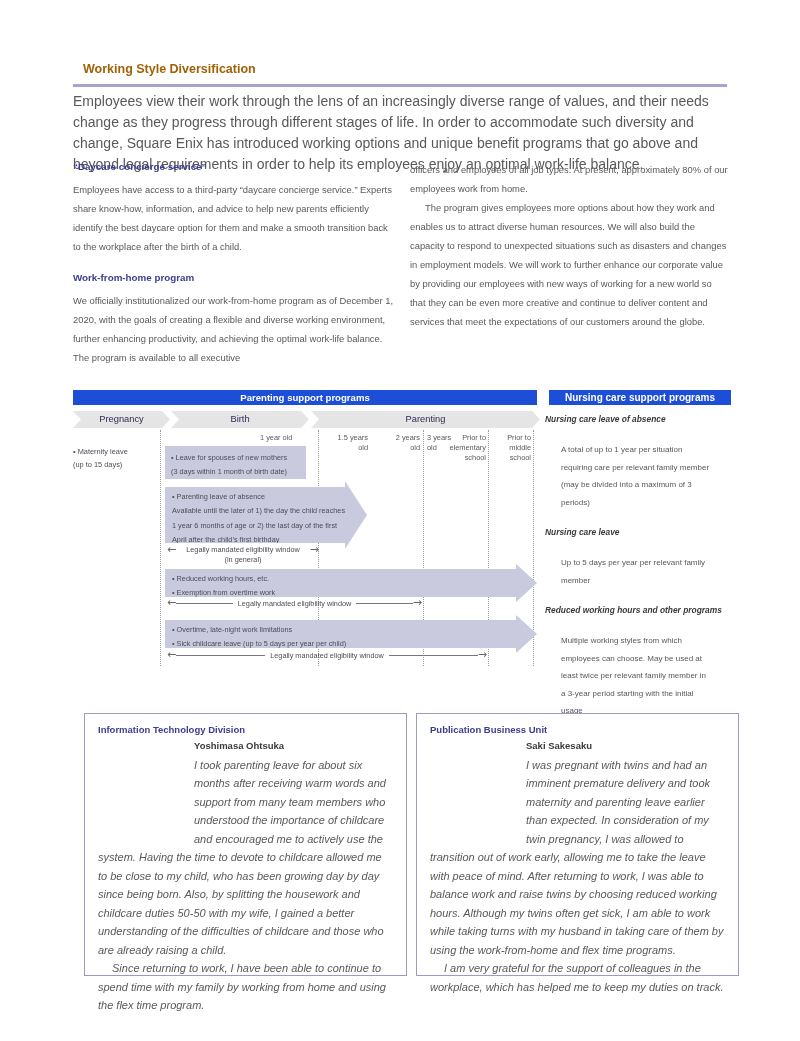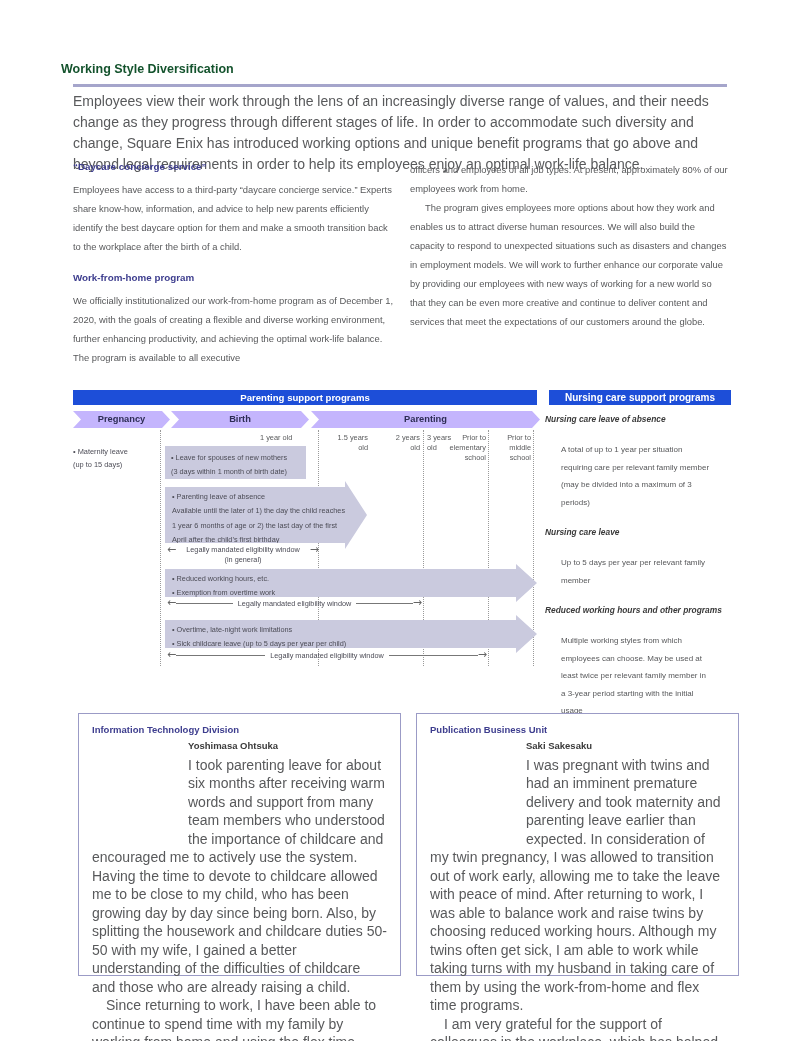--- a/index.html
+++ b/index.html
@@ -2,39 +2,39 @@
 <html><head>
 <meta charset="utf-8">
 <style>
   html,body{margin:0;padding:0;background:#fff;}
   #page{
     position:relative;width:800px;height:1041px;background:#ffffff;
     font-family:"Liberation Sans","DejaVu Sans",sans-serif;overflow:hidden;
   }
   .pre{white-space:pre-line;}
   
-  #section-title{position:absolute;left:61px;top:62px;font-size:12.5px;font-weight:bold;color:#14532d;}
+  #section-title{position:absolute;left:83px;top:62px;font-size:12.5px;font-weight:bold;color:#a16207;}
   #title-rule{position:absolute;left:73px;top:84px;width:654px;height:3px;background:#a5a5cb;}
   #intro{position:absolute;left:73px;top:91px;width:660px;font-size:14px;line-height:21px;color:#58595b;}
   
   .col{position:absolute;top:160px;font-size:9.4px;line-height:19px;color:#58595b;}
   #col-left{left:73px;width:324px;}
   #col-right{left:410px;width:318px;}
   .col h3{margin:0 0 6px 0;font-size:9.8px;color:#3d3d8e;line-height:14px;}
   .col p{margin:0;}
   #wfh-heading{margin-top:15px !important;}
   .indent{text-indent:15px;}
   
   .hdr-bar{position:absolute;top:390px;height:15px;background:#1d4ed8;color:#ffffff;
     font-weight:bold;text-align:center;line-height:15px;}
   #parenting-bar{left:73px;width:464px;font-size:9.6px;}
   #nursing-bar{left:549px;width:182px;font-size:10px;}
   
-  .chev{position:absolute;top:411px;height:21px;background:#c4b5fd;color:#2d2d54;
-    font-weight:bold;font-size:9.3px;line-height:17px;text-align:center;}
+  .chev{position:absolute;top:411px;height:21px;background:#e5e5e5;color:#2d2d54;
+    font-weight:normal;font-size:9.3px;line-height:17px;text-align:center;}
   #stage-pregnancy{left:73px;width:97px;clip-path:polygon(0 0,89px 0,97px 8.5px,89px 17px,0 17px,8px 8.5px);}
   #stage-birth{left:171px;width:138px;clip-path:polygon(0 0,130px 0,138px 8.5px,130px 17px,0 17px,8px 8.5px);}
   #stage-parenting{left:311px;width:229px;clip-path:polygon(0 0,221px 0,229px 8.5px,221px 17px,0 17px,8px 8.5px);}
   
   .vline{position:absolute;top:430px;height:236px;width:0;border-left:1px dotted #9a9a9a;}
   .agemark{position:absolute;top:433px;font-size:7.4px;line-height:9.8px;color:#595a5c;}
   #maternity-label{position:absolute;left:73px;top:445px;font-size:7.4px;line-height:13px;color:#4c4c56;}
   
   .dbox,.abox{position:absolute;background:#cacade;color:#4c4c56;font-size:7.3px;}
   #spouse-leave-box{left:165px;top:446px;width:141px;height:33px;}
@@ -57,26 +57,26 @@
   #window2{left:167px;top:598px;width:255px;}
   #window3{left:167px;top:650px;width:320px;}
   
   #nursing-panel{position:absolute;left:545px;top:405px;width:182px;}
   #nursing-panel h4{margin:12px 0 4px 0;font-size:8.4px;line-height:11px;color:#3a3a3a;font-style:italic;}
   #nursing-panel h4.first{margin-top:9px;}
   #nursing-panel p{margin:16px;font-size:8px;line-height:17.5px;color:#58595b;}
   
   .tcard{position:absolute;top:713px;width:323px;height:263px;border:1.5px solid #9b9bc6;
     box-sizing:border-box;background:#fff;padding:10px 13px;}
-  #tcard-0{left:78px;}
+  #tcard-0{left:84px;}
   #tcard-1{left:416px;}
   .tcard .division{font-size:9.5px;font-weight:bold;color:#3d3d8e;margin:0 0 2px 0;}
   .tcard .photo{float:left;width:96px;height:93px;}
   .tcard .tname{font-size:9.5px;font-weight:bold;color:#3a3a3a;line-height:18.5px;}
-  .tcard p{margin:0;font-size:14px;line-height:18.5px;color:#58595b;}
+  .tcard p{margin:0;font-size:11px;line-height:18.5px;color:#58595b;font-style:italic;}
   .tcard p.p2{text-indent:14px;}
   
   #page-footer{position:absolute;top:1045px;left:0;width:766px;display:flex;
     justify-content:flex-end;align-items:baseline;}
   #footer-meta{font-size:6.8px;color:#8a8b8f;letter-spacing:0.3px;}
   #footer-meta .sep{margin:0 7px;}
   #footer-page{font-size:10px;color:#3b3b3d;margin-left:15px;}
 </style>
 </head>
 <body>

